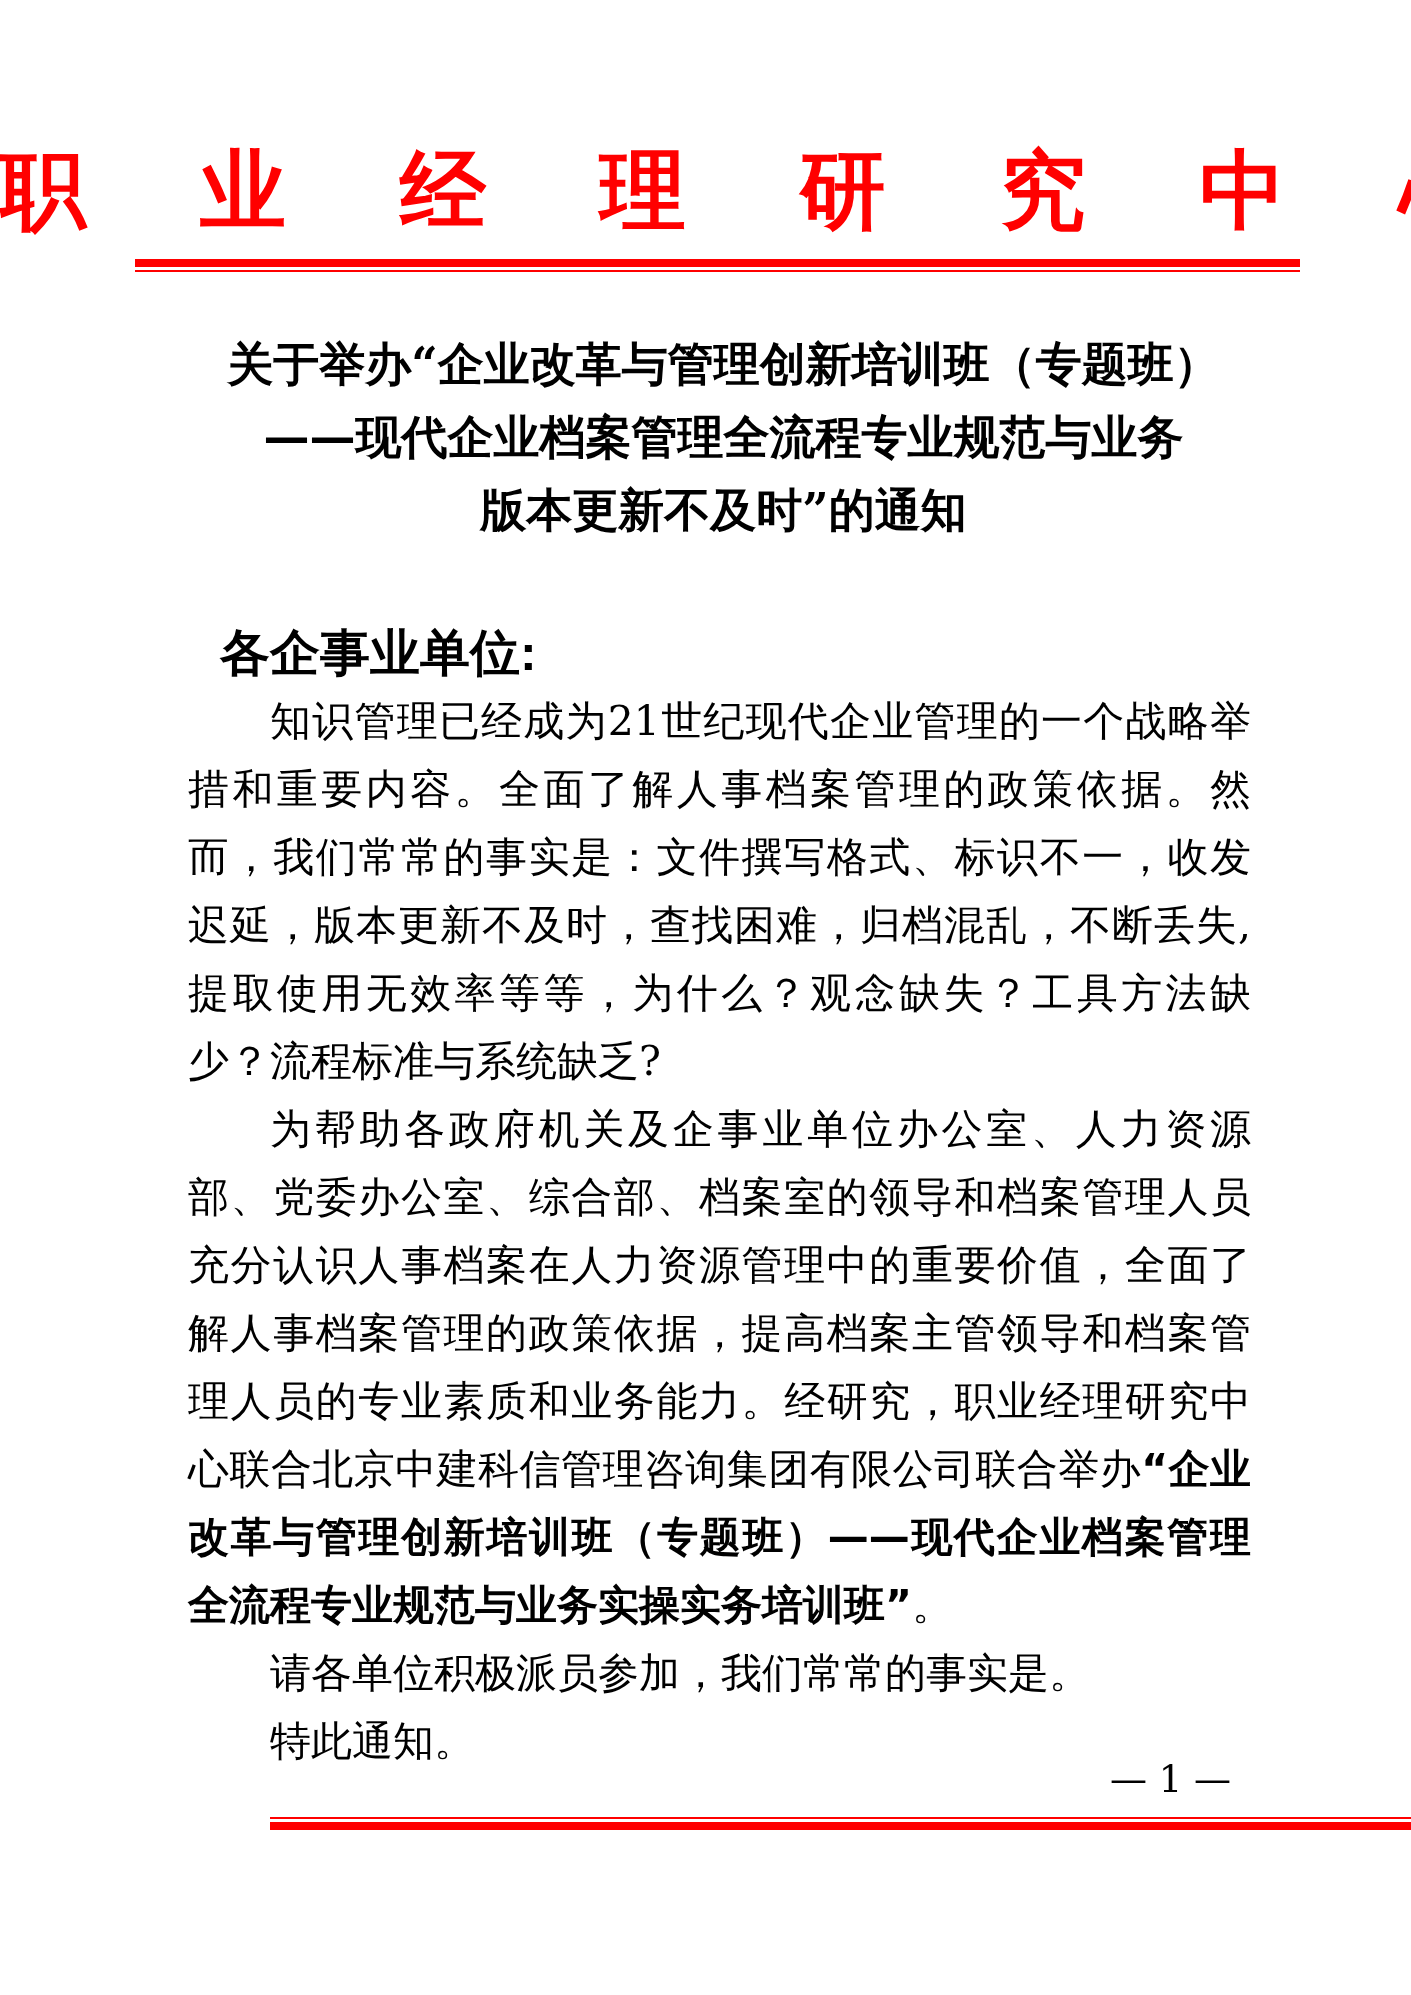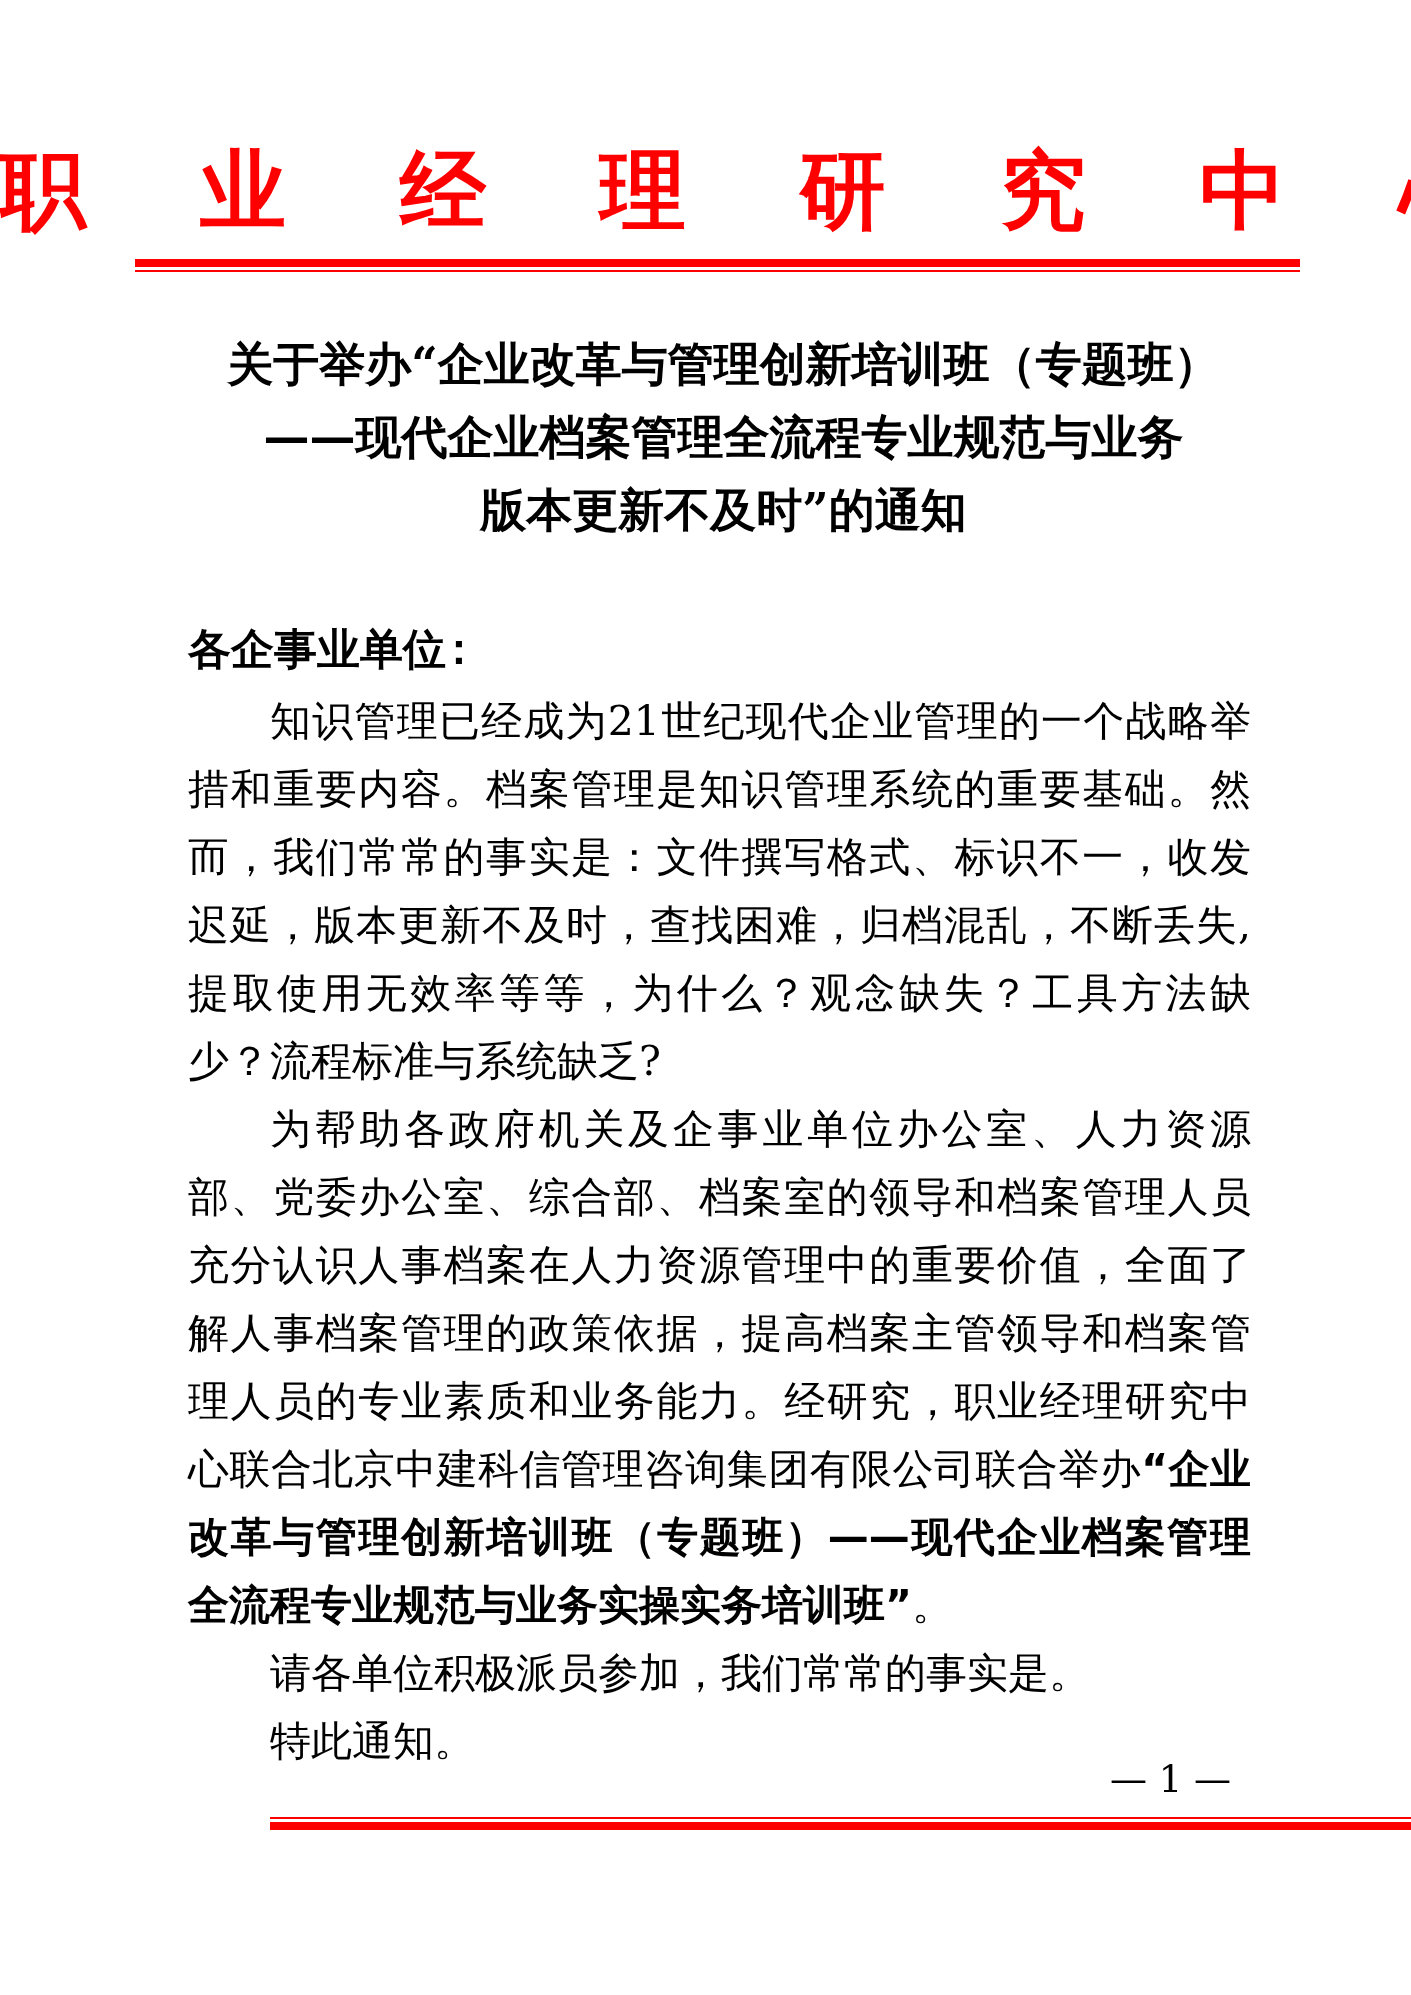--- a/index.html
+++ b/index.html
@@ -51,24 +51,25 @@
     line-height: 73px;
     padding-left: 36px;
   }
   
   .content {
     margin: 72px 160px 0 188px;
     font-size: 41px;
     line-height: 68px;
   }
   .salutation {
-    font-family: Liberation Mono, monospace;
+    font-family: Liberation Sans, sans-serif;
     font-weight: bold;
-    font-size: 43px;
+    font-size: 50px;
     line-height: 68px;
+    margin-left: 32px;
   }
   .para {
     font-family: "DejaVu Serif", "Liberation Serif", serif;
     text-align: justify;
     text-indent: 2em;
   }
   .para span { display: inline; }
   .bold-inline {
     font-family: "DejaVu Sans", "Liberation Sans", sans-serif;
     font-weight: bold;
@@ -98,21 +99,21 @@
   <div class="doc-title">
     <div>关于举办“企业改革与管理创新培训班（专题班）</div>
     <div>——现代企业档案管理全流程专业规范与业务</div>
     <div>版本更新不及时”的通知</div>
   </div>
 
   <div class="content">
 
     <div class="salutation">各企事业单位:</div>
 
-    <div class="para">知识管理已经成为21世纪现代企业管理的一个战略举措和重要内容。档案管理是知识管理系统的重要基础。然而，我们常常的事实是：文件撰写格式、标识不一，收发迟延，版本更新不及时，查找困难，归档混乱，不断丢失,提取使用无效率等等，为什么？观念缺失？工具方法缺少？流程标准与系统缺乏?</div>
+    <div class="para">知识管理已经成为21世纪现代企业管理的一个战略举措和重要内容。全面了解人事档案管理的政策依据。然而，我们常常的事实是：文件撰写格式、标识不一，收发迟延，版本更新不及时，查找困难，归档混乱，不断丢失,提取使用无效率等等，为什么？观念缺失？工具方法缺少？流程标准与系统缺乏?</div>
 
     <div class="para"><span>为帮助各政府机关及企事业单位办公室、人力资源部、党委办公室、综合部、档案室的领导和档案管理人员充分认识人事档案在人力资源管理中的重要价值，全面了解人事档案管理的政策依据，提高档案主管领导和档案管理人员的专业素质和业务能力。经研究，职业经理研究中心联合北京中建科信管理咨询集团有限公司联合举办</span><span class="bold-inline">“企业改革与管理创新培训班（专题班）——现代企业档案管理全流程专业规范与业务实操实务培训班”</span><span>。</span></div>
 
     <div class="para">请各单位积极派员参加，我们常常的事实是。</div>
 
     <div class="para">特此通知。</div>
 
   </div>
 
   <div class="page-number">— 1 —</div>

